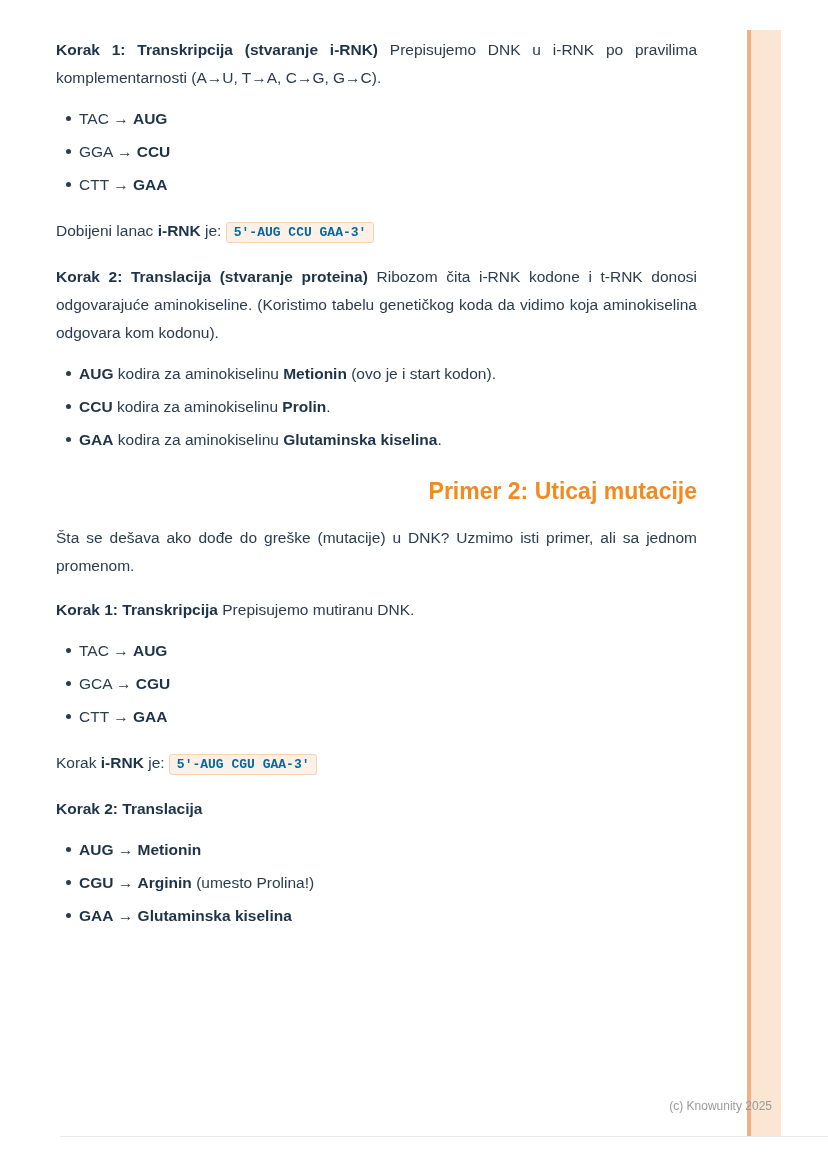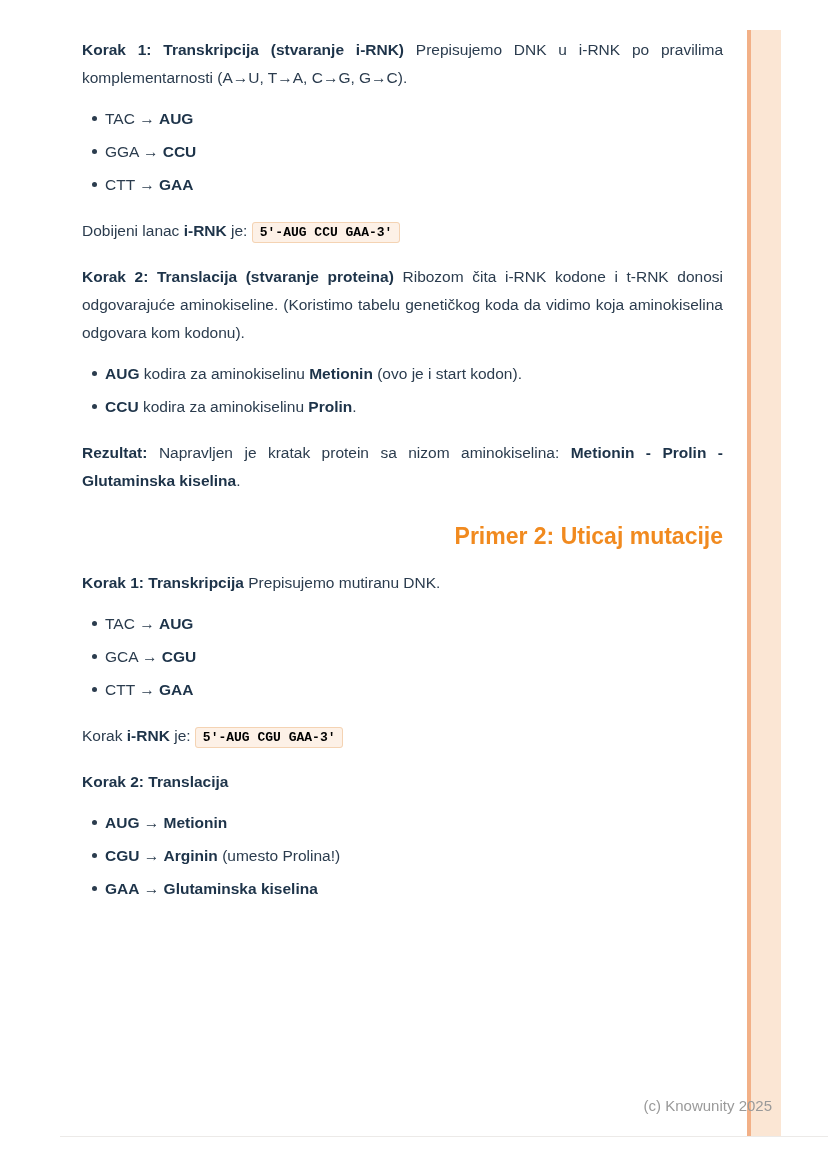--- a/index.html
+++ b/index.html
@@ -19,21 +19,21 @@
     background: #fbe6d4;
     border-left: 4px solid #f2b087;
     z-index: 1;
   }
   .bottom-edge {
     position: absolute; left: 60px; right: 0; top: 1136px;
     height: 1px; background: #eceae8;
   }
 
   .content {
-    position: absolute; left: 82px; top: 36px; width: 641px;
+    position: absolute; left: 56px; top: 36px; width: 641px;
     font-size: 15.5px; line-height: 28px;
     text-align: justify;
   }
   p.para { margin: 0 0 16px 0; }
   strong { font-weight: bold; color: #1d3349; }
 
   h2.primer-heading {
     color: #f18a1f;
     font-size: 23px; line-height: 30px;
     font-weight: bold;
@@ -45,34 +45,34 @@
   ul.bullets li { position: relative; line-height: 21px; margin-bottom: 12px; }
   ul.bullets li::before {
     content: ""; position: absolute; left: -13px; top: 8px;
     width: 5px; height: 5px; border-radius: 50%;
     background: #2b3c4e;
   }
 
   code.chip {
     font-family: "Liberation Mono", "DejaVu Sans Mono", monospace;
     font-size: 13px; font-weight: bold;
-    color: #000000;
+    color: #0369a1;
     background: #fdf1e7;
     border: 1px solid #f4d3b3;
     border-radius: 3px;
     padding: 2px 7px;
     display: inline;
     box-decoration-break: clone;
     -webkit-box-decoration-break: clone;
     white-space: normal;
   }
 
   .footer {
     position: absolute; top: 1099px; right: 56px;
-    font-size: 15px; line-height: 14px;
+    font-size: 12px; line-height: 14px;
     color: #9a9a9a;
     z-index: 2;
     text-align: right;
   }
 </style>
 </head>
 <body>
 
 <div class="page">
 
@@ -89,26 +89,27 @@
       <li><span>CTT → </span><strong>GAA</strong></li>
     </ul>
 
     <p class="para"><span>Dobijeni lanac </span><strong>i-RNK</strong><span> je: </span><code class="chip">5'-AUG CCU GAA-3'</code></p>
 
     <p class="para"><strong>Korak 2: Translacija (stvaranje proteina)</strong><span> Ribozom čita i-RNK kodone i t-RNK donosi odgovarajuće aminokiseline. (Koristimo tabelu genetičkog koda da vidimo koja aminokiselina odgovara kom kodonu).</span></p>
 
     <ul class="bullets">
       <li><strong>AUG</strong><span> kodira za aminokiselinu </span><strong>Metionin</strong><span> (ovo je i start kodon).</span></li>
       <li><strong>CCU</strong><span> kodira za aminokiselinu </span><strong>Prolin</strong><span>.</span></li>
+      <li><strong>GAA</strong><span> kodira za aminokiselinu </span><strong>Glutaminska kiselina</strong><span>.</span></li>
     </ul>
 
-    <p class="para"><strong>Rezultat:</strong><span> Napravljen je kratak protein sa nizom aminokiselina: </span><strong>Metionin - Prolin - Glutaminska kiselina</strong><span>.</span></p>
 
     <h2 class="primer-heading">Primer 2: Uticaj mutacije</h2>
 
+    <p class="para">Šta se dešava ako dođe do greške (mutacije) u DNK? Uzmimo isti primer, ali sa jednom promenom.</p>
 
 
     <p class="para"><strong>Korak 1: Transkripcija</strong><span> Prepisujemo mutiranu DNK.</span></p>
 
     <ul class="bullets">
       <li><span>TAC → </span><strong>AUG</strong></li>
       <li><span>GCA → </span><strong>CGU</strong></li>
       <li><span>CTT → </span><strong>GAA</strong></li>
     </ul>
 

